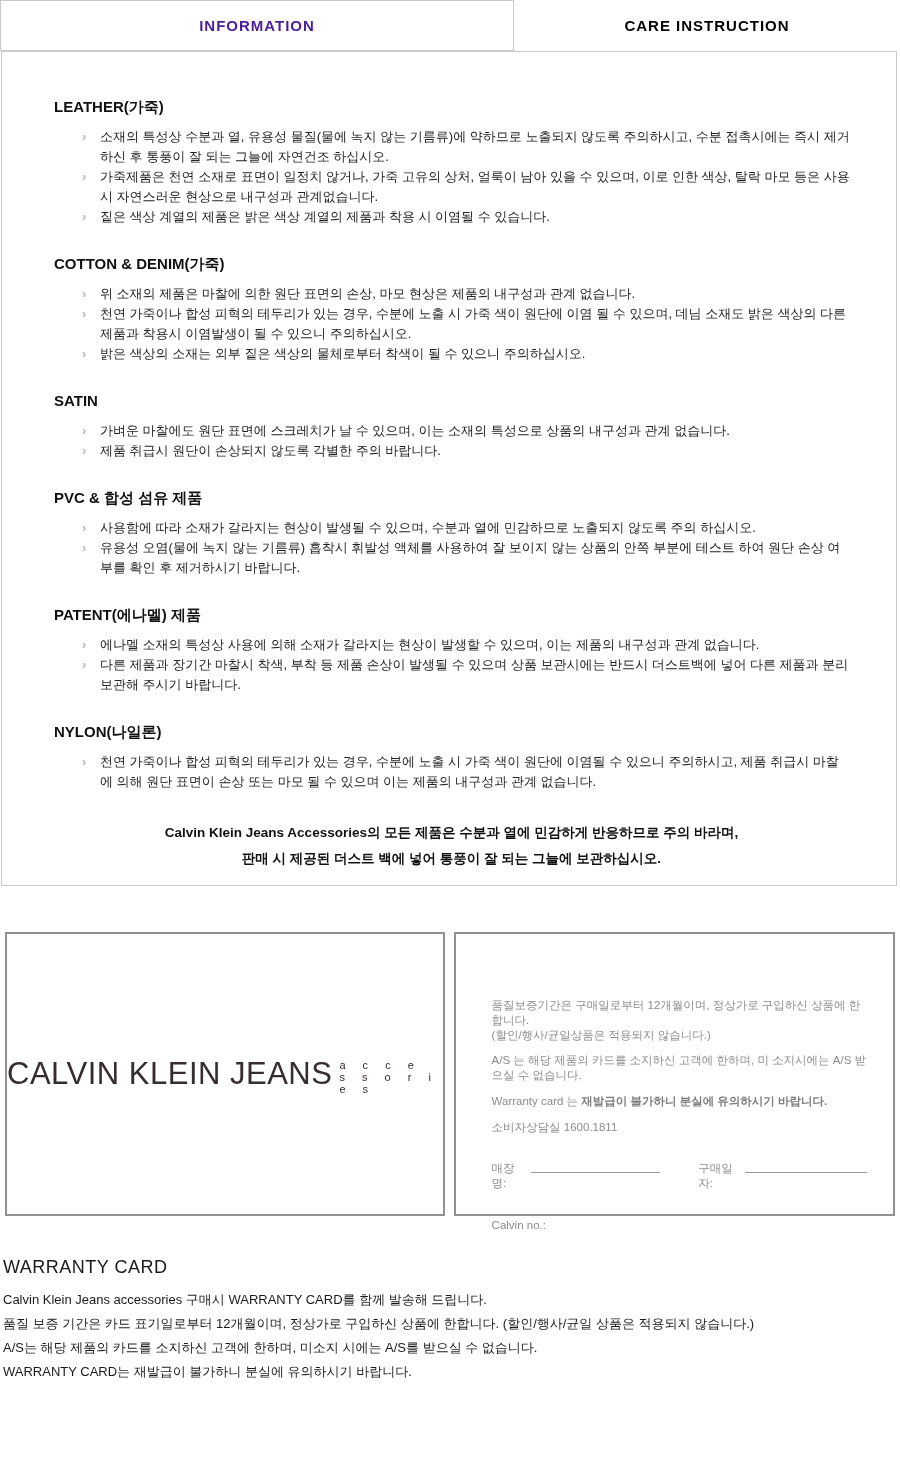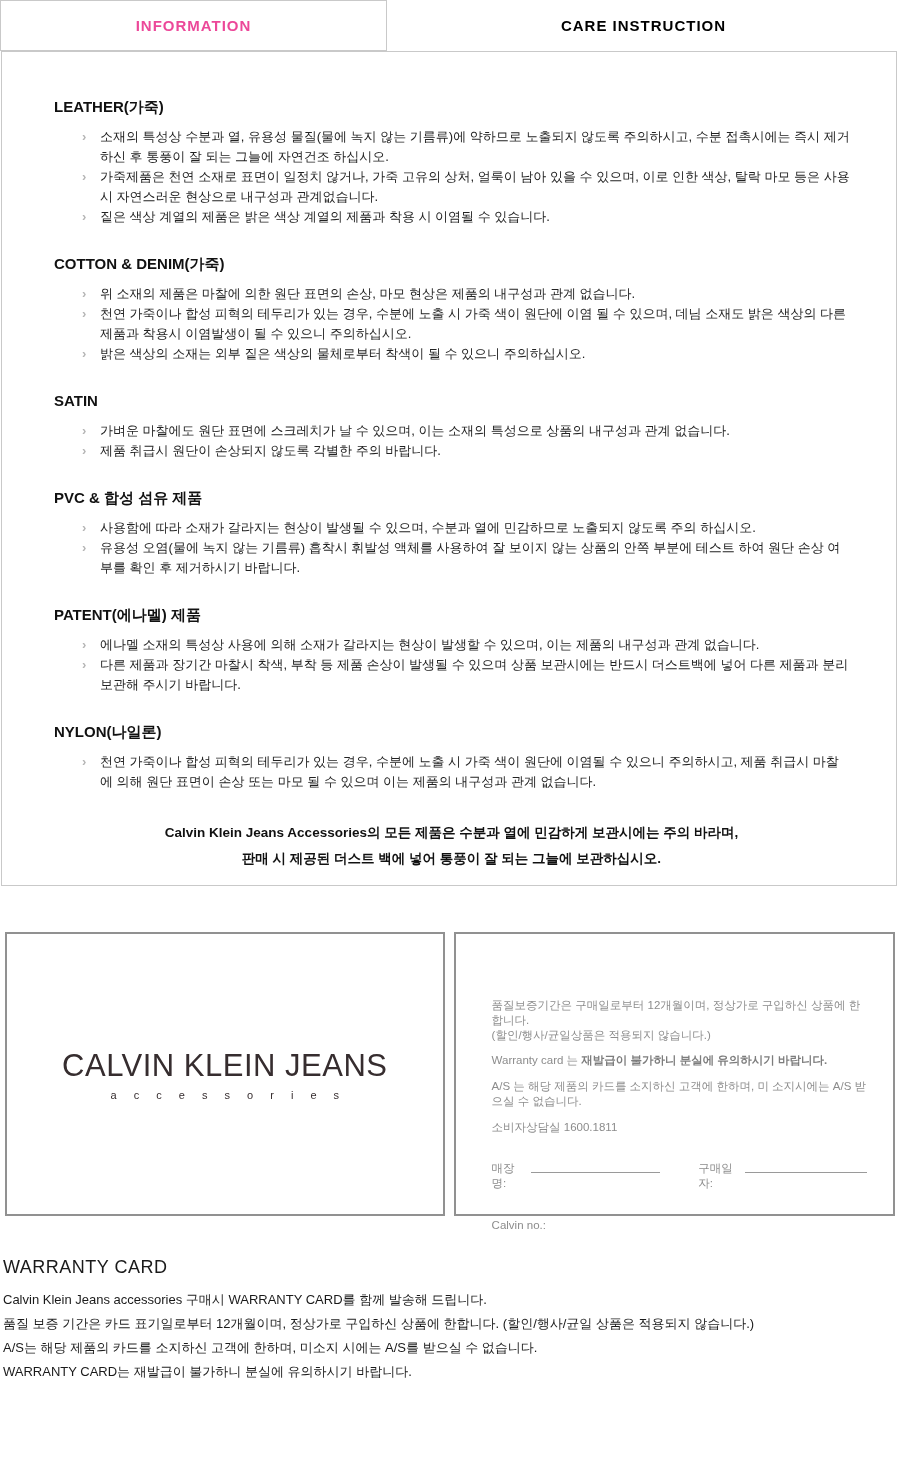--- a/index.html
+++ b/index.html
@@ -12,23 +12,23 @@
   .page { width: 900px; position: relative; }
 
   
   .tabs { display: flex; height: 51px; }
   .tab {
     display: flex; align-items: center; justify-content: center;
     font-size: 15px; font-weight: bold; letter-spacing: 1px;
     cursor: pointer;
   }
   .tab-inactive {
-    width: 387px;
+    width: 514px;
     border: 1px solid #c9c9c9;
-    color: #ec4899;
+    color: #4c1d95;
   }
   .tab-active {
     flex: 1;
     color: #000000;
   }
 
   
   .content-box {
     margin: 0 3px 0 1px;
     border: 1px solid #c9c9c9;
@@ -79,21 +79,21 @@
     gap: 9px;
   }
   .card {
     border: 2px solid #919191;
     height: 284px;
     background: #ffffff;
   }
   .card-front {
     width: 443px;
     display: flex;
-    flex-direction: column;
+    flex-direction: row;
     align-items: center;
     justify-content: center;
   }
   .brand-logo {
     font-size: 31px;
     font-weight: 400;
     letter-spacing: 0.5px;
     color: #362d2f;
     white-space: nowrap;
   }
@@ -237,42 +237,42 @@
       <h3>NYLON(나일론)</h3>
       <ul>
         <li>
           <span class="bullet-chevron">›</span>
           <span class="bullet-text">천연 가죽이나 합성 피혁의 테두리가 있는 경우, 수분에 노출 시 가죽 색이 원단에 이염될 수 있으니 주의하시고, 제품 취급시 마찰에 의해 원단 표면이 손상 또는 마모 될 수 있으며 이는 제품의 내구성과 관계 없습니다.</span>
         </li>
       </ul>
     </div>
 
     <div class="care-note">
-      <div>Calvin Klein Jeans Accessories의 모든 제품은 수분과 열에 민감하게 보관시에는 주의 바라며,</div>
+      <div>Calvin Klein Jeans Accessories의 모든 제품은 수분과 열에 민감하게 반응하므로 주의 바라며,</div>
       <div>판매 시 제공된 더스트 백에 넣어 통풍이 잘 되는 그늘에 보관하십시오.</div>
     </div>
 
   </div>
 
   <div class="cards">
 
     <div class="card card-front">
       <div class="brand-logo">CALVIN KLEIN JEANS</div>
       <div class="brand-sub">a c c e s s o r i e s</div>
     </div>
 
     <div class="card card-back">
       <p class="guarantee">
         <span>품질보증기간은 구매일로부터 12개월이며, 정상가로 구입하신 상품에 한합니다.</span><br>
         <span>(할인/행사/균일상품은 적용되지 않습니다.)</span>
       </p>
+      <p>A/S 는 해당 제품의 카드를 소지하신 고객에 한하며, 미 소지시에는 A/S 받으실 수 없습니다.</p>
       <p>
         <span>Warranty card 는 </span><span class="wbold">재발급이 불가하니 분실에 유의하시기 바랍니다.</span>
       </p>
-      <p>A/S 는 해당 제품의 카드를 소지하신 고객에 한하며, 미 소지시에는 A/S 받으실 수 없습니다.</p>
       <p class="hotline">소비자상담실 1600.1811</p>
       <div class="fill-row">
         <div class="fill-item">
           <span>매장명:</span>
           <span class="blank-line"></span>
         </div>
         <div class="fill-item">
           <span>구매일자:</span>
           <span class="blank-line"></span>
         </div>

